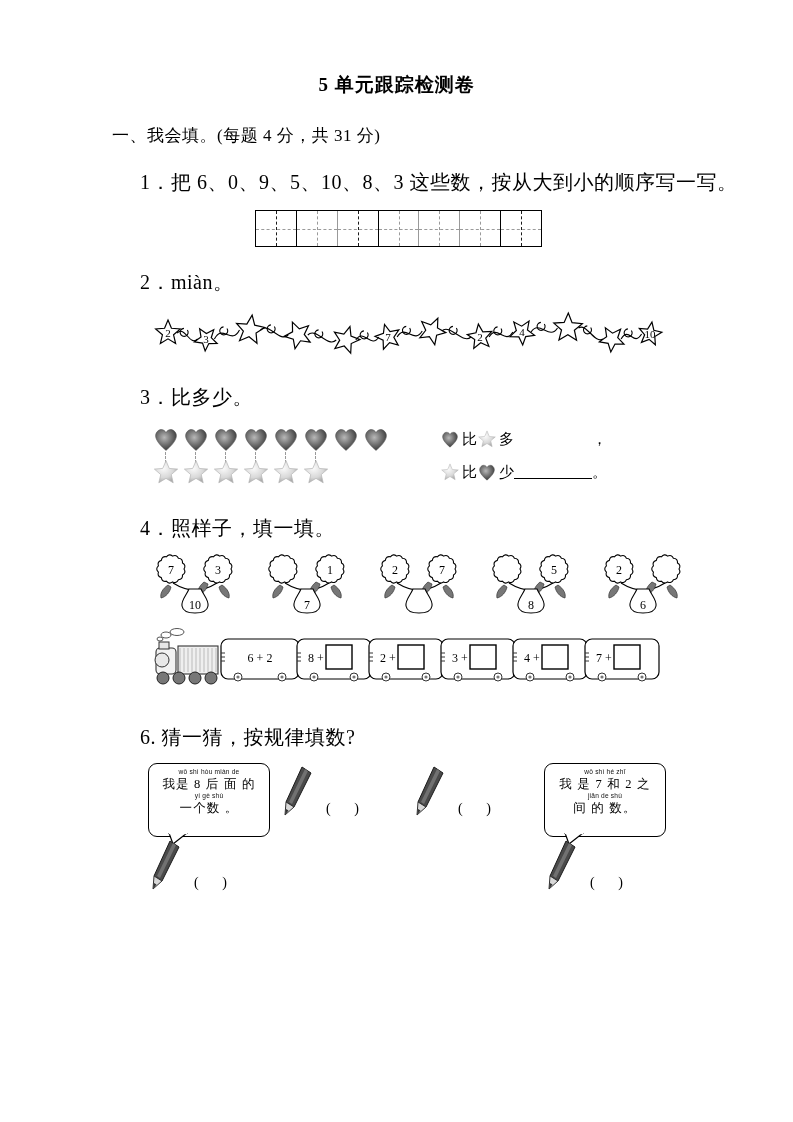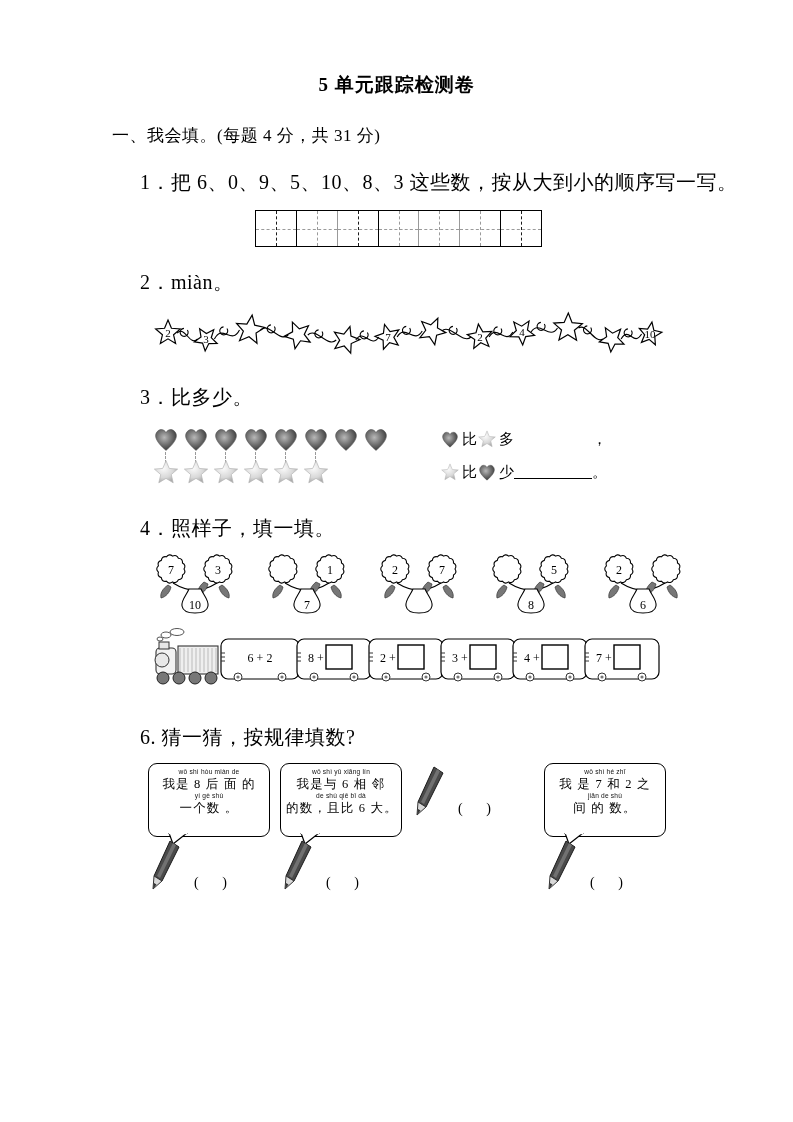--- a/index.html
+++ b/index.html
@@ -561,30 +561,20 @@
           </svg>
         </div>
         <div class="pencil-row"><svg width="40" height="56" viewBox="0 0 40 56">
             <path d="M22,2 L31,8 L14,42 L6,37 Z" fill="#4a4a4a" stroke="#1a1a1a" stroke-width="1"></path>
             <path d="M25,4 L28,6 L12,39 L9,37 Z" fill="#8c8c8c" opacity="0.6"></path>
             <path d="M14,42 L6,37 L5,50 Z" fill="#d8d8d8" stroke="#333" stroke-width="1"></path>
             <path d="M8.5,45.5 L5,50 L6,44 Z" fill="#333"></path>
           </svg><span class="ans-paren">(          )</span></div>
       </div>
       <div class="bubble-unit">
-        <div class="bubble">
-          <div class="py">wǒ shì yǔ    xiāng lín</div>
-          <div class="hz">我是与 6 相 邻</div>
-          <div class="py">de shù qiě bǐ    dà</div>
-          <div class="hz">的数，且比 6 大。</div>
-          <svg class="tail" viewBox="0 0 34 12">
-            <path d="M4,0 L22,0 L8,11 Z" fill="#fff" stroke="#000" stroke-width="1.2"></path>
-            <path d="M4,0 L22,0" stroke="#fff" stroke-width="2.4"></path>
-          </svg>
-        </div>
         <div class="pencil-row"><svg width="40" height="56" viewBox="0 0 40 56">
             <path d="M22,2 L31,8 L14,42 L6,37 Z" fill="#4a4a4a" stroke="#1a1a1a" stroke-width="1"></path>
             <path d="M25,4 L28,6 L12,39 L9,37 Z" fill="#8c8c8c" opacity="0.6"></path>
             <path d="M14,42 L6,37 L5,50 Z" fill="#d8d8d8" stroke="#333" stroke-width="1"></path>
             <path d="M8.5,45.5 L5,50 L6,44 Z" fill="#333"></path>
           </svg><span class="ans-paren">(          )</span></div>
       </div>
       <div class="bubble-unit">
         <div class="pencil-row"><svg width="40" height="56" viewBox="0 0 40 56">
             <path d="M22,2 L31,8 L14,42 L6,37 Z" fill="#4a4a4a" stroke="#1a1a1a" stroke-width="1"></path>

